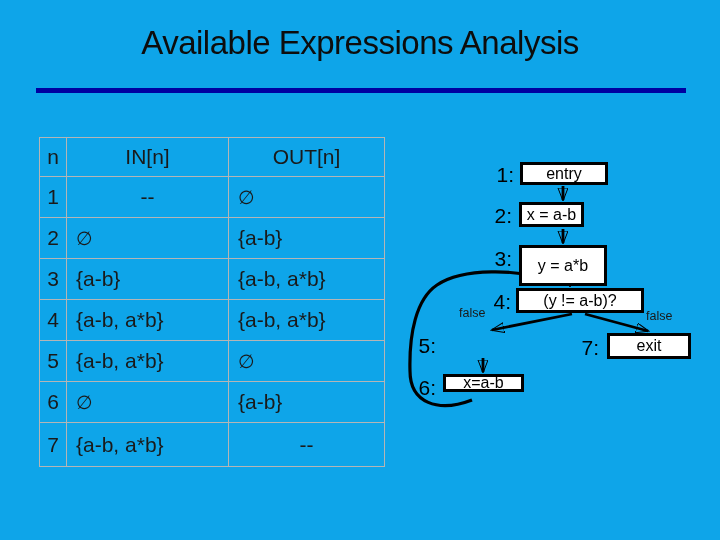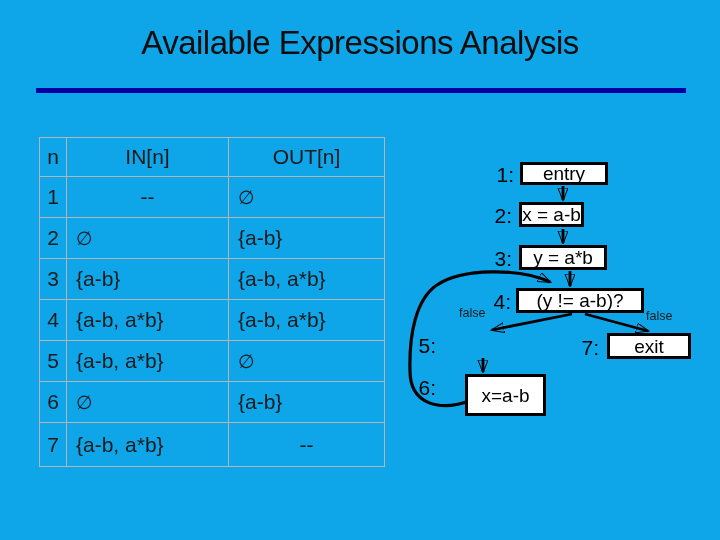--- a/index.html
+++ b/index.html
@@ -20,21 +20,21 @@
            overflow:hidden;white-space:nowrap;}
   table.ae tr.hdr{height:39px;}
   table.ae tr{height:41px;}
   table.ae tr:last-child{height:44px;}
   .ctr{text-align:center !important;padding:0 !important;}
   .es{font-weight:bold;font-size:19px;}
 
   
   .gbox{position:absolute;box-sizing:border-box;border:3px solid #000;background:#fff;
         display:flex;align-items:center;justify-content:center;
-        font-size:19px;line-height:1;color:#000;white-space:nowrap;}
+        font-size:16px;line-height:1;color:#000;white-space:nowrap;}
   .glabel{position:absolute;width:37px;text-align:right;font-size:21px;line-height:1;color:#000;}
   .elabel{position:absolute;font-size:12.5px;color:#1a1a1a;line-height:1;}
   svg.edges{position:absolute;left:0;top:0;width:720px;height:540px;pointer-events:none;}
   svg.edges path{fill:none;stroke:#000;}
 </style>
 </head>
 <body>
 
 <div class="slide">
 
@@ -106,29 +106,29 @@
     <path d="M472,400 C438,413 410,403 410,371 C409,334 416,299 437,285 C462,268 520,268 550,282" stroke-width="3.2" marker-end="url(#ah)"></path>
   </svg>
 
   <div class="glabel" style="left:477px;top:164px;">1:</div>
   <div class="gbox" style="left:520px;top:162px;width:88px;height:23px;">entry</div>
 
   <div class="glabel" style="left:475px;top:205px;">2:</div>
   <div class="gbox" style="left:519px;top:202px;width:65px;height:25px;">x = a-b</div>
 
   <div class="glabel" style="left:475px;top:248px;">3:</div>
-  <div class="gbox" style="left:519px;top:245px;width:88px;height:25px;">y = a*b</div>
+  <div class="gbox" style="left:519px;top:245px;width:88px;height:41px;">y = a*b</div>
 
   <div class="glabel" style="left:474px;top:291px;">4:</div>
   <div class="gbox" style="left:516px;top:288px;width:128px;height:25px;">(y != a-b)?</div>
 
   <div class="glabel" style="left:399px;top:335px;">5:</div>
 
   <div class="glabel" style="left:399px;top:377px;">6:</div>
-  <div class="gbox" style="left:443px;top:374px;width:81px;height:42px;margin-left:22px;">x=a-b</div>
+  <div class="gbox" style="left:443px;top:374px;width:81px;height:18px;">x=a-b</div>
 
   <div class="glabel" style="left:562px;top:337px;">7:</div>
   <div class="gbox" style="left:607px;top:333px;width:84px;height:26px;">exit</div>
 
   <div class="elabel" style="left:459px;top:307px;">false</div>
   <div class="elabel" style="left:634px;top:310px;margin-left:12px;">false</div>
 
 </div>
 
 </body></html>

